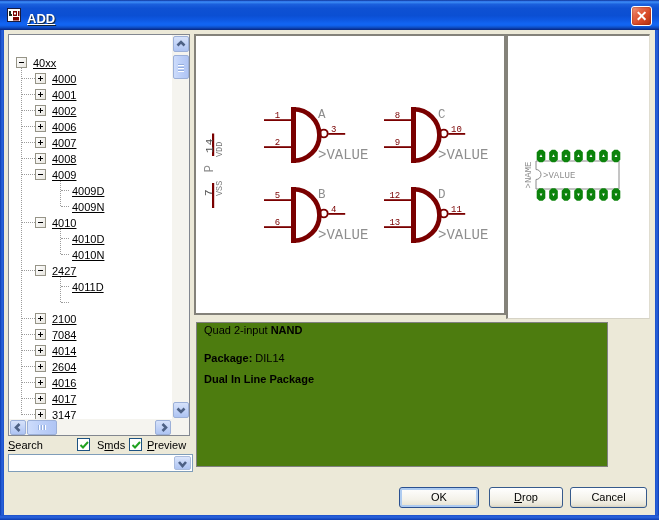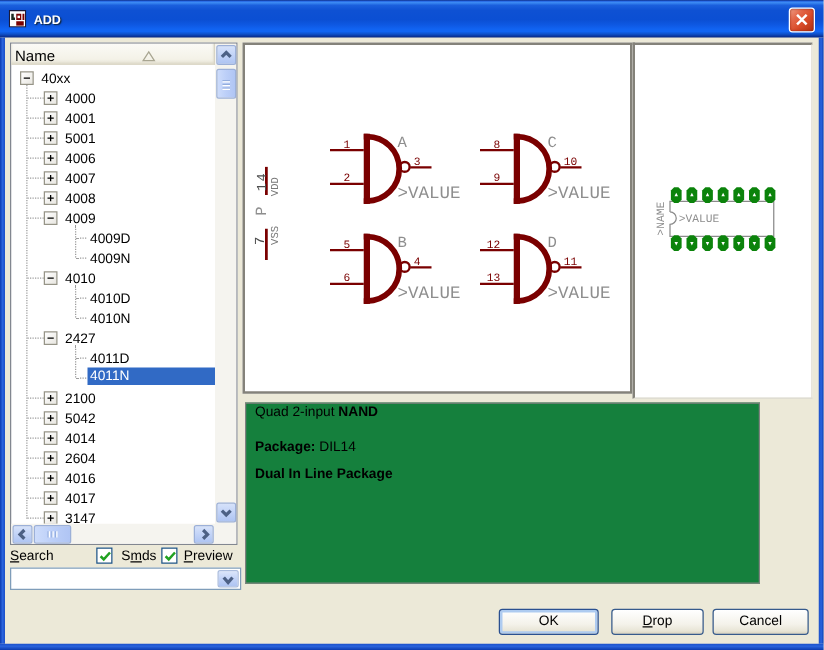--- a/index.html
+++ b/index.html
@@ -5,34 +5,34 @@
 html,body { width:659px; height:520px; overflow:hidden; }
 body { font-family:"Liberation Sans",sans-serif; position:relative; background:#ece9d8; }
 .abs { position:absolute; }
 
 
 #titlebar { left:0; top:0; width:659px; height:30px;
   background:linear-gradient(180deg,#0d2e8c 0%,#2c70e8 4%,#3c8cf4 7%,#1b60dd 14%,#0e51d3 28%,#0b4fd3 52%,#0e58e2 66%,#1164f2 78%,#1164f2 84%,#0e50c8 91%,#0a37a2 96%,#07277e 100%); }
 #borL { left:0; top:30px; width:4px; height:485px; background:linear-gradient(90deg,#0c3bb0 0%,#2a64dd 50%,#1b4fc8 100%); }
 #borR { left:655px; top:30px; width:4px; height:485px; background:linear-gradient(270deg,#0c3bb0 0%,#2a64dd 50%,#1b4fc8 100%); }
 #borB { left:0; top:515px; width:659px; height:5px; background:linear-gradient(0deg,#0c3bb0 0%,#2a64dd 60%,#1b4fc8 100%); }
-#title { left:27px; top:11px; color:#fff; font-size:10px; font-weight:bold; text-shadow:1px 1px 1px #123; }
+#title { left:27px; top:11px; color:#fff; font-size:13px; font-weight:bold; text-shadow:1px 1px 1px #123;text-decoration:underline; }
 #closebtn { left:631px; top:6px; width:21px; height:20px; border:1px solid #fff; border-radius:3px;
   background:linear-gradient(135deg,#f0a088 0%,#e4684a 30%,#d84a28 60%,#b03010 100%); box-shadow:inset 0 0 2px #8a1a00;
   color:#fff; font-size:14px; font-weight:bold; text-align:center; line-height:18px; }
 
 
 #tree { left:8px; top:34px; width:182px; height:402px; background:#fff; border:1px solid #828790; }
 #thead { position:absolute; left:0; top:0; width:163px; height:17px;
   background:linear-gradient(180deg,#fbfaf6 0%,#f4f2e8 70%,#eceadb 100%);
   border-right:1px solid #d8d4c4; box-shadow:inset 0 -2px 2px #dcd8c8;
   font-size:12px; color:#000; padding:3px 0 0 3px; }
 #sorttri { position:absolute; left:104px; top:4px; width:12px; height:10px; }
 #titems { position:absolute; left:0; top:0; width:163px; height:384px; overflow:hidden; }
-.trow { position:absolute; font-size:11px; color:#000; white-space:nowrap; }
+.trow { position:absolute; font-size:11px; color:#000; white-space:nowrap;text-decoration:underline; }
 .trow.sel { background:#316ac5; color:#fff; padding:1px 3px 1px 2px; }
 .dot-v { position:absolute; width:1px; border-left:1px dotted #9c9c9c; }
 .dot-h { position:absolute; height:1px; border-top:1px dotted #9c9c9c; }
 .pmbox { position:absolute; width:11px; height:11px; background:linear-gradient(135deg,#fff 0%,#e8e6e0 100%); border:1px solid #969487; }
 .pm-h { position:absolute; left:2px; top:4px; width:5px; height:1px; background:#000; }
 .pm-v { position:absolute; left:4px; top:2px; width:1px; height:5px; background:#000; }
 
 
 .sb-track-v { position:absolute; background:#f5f4ef; }
 .sb-btn { position:absolute; border:1px solid #9cb0d8; border-radius:2px;
@@ -47,21 +47,21 @@
 #smds-label { left:97px; top:439px; font-size:11px; }
 #preview-label { left:147px; top:439px; font-size:11px; }
 #combo { left:8px; top:454px; width:185px; height:18px; background:#fff; border:1px solid #7f9db9; }
 #combo-btn { position:absolute; right:1px; top:1px; width:17px; height:14px; border:1px solid #aabcdd; border-radius:2px;
   background:linear-gradient(180deg,#dce6fa 0%,#c2d3f7 50%,#aec4f2 100%); }
 
 
 #schpanel { left:194px; top:34px; width:312px; height:281px; background:#fff; border:2px solid #84827a; }
 #pkgpanel { left:506px; top:34px; width:144px; height:285px; background:#fff;
   border-left:2px solid #84827a; border-top:2px solid #84827a; border-right:1px solid #e0ddd0; border-bottom:1px solid #d6d3c6; }
-#descpanel { left:196px; top:322px; width:412px; height:145px; background:#15803d; border:1px solid #808080; font-size:11px; }
+#descpanel { left:196px; top:322px; width:412px; height:145px; background:#4d7c0f; border:1px solid #808080; font-size:11px; }
 #descpanel .l1 { position:absolute; left:7px; top:1px; }
 #descpanel .l2 { position:absolute; left:7px; top:29px; }
 #descpanel .l3 { position:absolute; left:7px; top:50px; }
 
 .pnum { font-family:"Liberation Mono",monospace; font-size:9px; fill:#7a0000; }
 .glet { font-family:"Liberation Mono",monospace; font-size:12.5px; fill:#8e8e8e; }
 .gval { font-family:"Liberation Mono",monospace; font-size:14px; fill:#8e8e8e; }
 .ppnum { font-family:"Liberation Mono",monospace; font-size:11px; letter-spacing:1.2px; fill:#4d4d4d; }
 .ppname { font-family:"Liberation Mono",monospace; font-size:8.5px; fill:#787878; }
 .pglet { font-family:"Liberation Mono",monospace; font-size:12.5px; fill:#8e8e8e; }
@@ -132,21 +132,21 @@
 <div class="trow" style="left:43px;top:38px">4000</div>
 <div class="pmbox" style="left:26px;top:54px">
         <div class="pm-h"></div>
         <div class="pm-v"></div>
       </div>
 <div class="trow" style="left:43px;top:54px">4001</div>
 <div class="pmbox" style="left:26px;top:70px">
         <div class="pm-h"></div>
         <div class="pm-v"></div>
       </div>
-<div class="trow" style="left:43px;top:70px">5001</div>
+<div class="trow" style="left:43px;top:70px">4002</div>
 <div class="pmbox" style="left:26px;top:86px">
         <div class="pm-h"></div>
         <div class="pm-v"></div>
       </div>
 <div class="trow" style="left:43px;top:86px">4006</div>
 <div class="pmbox" style="left:26px;top:102px">
         <div class="pm-h"></div>
         <div class="pm-v"></div>
       </div>
 <div class="trow" style="left:43px;top:102px">4007</div>
@@ -165,31 +165,30 @@
         <div class="pm-h"></div>
       </div>
 <div class="trow" style="left:43px;top:182px">4010</div>
 <div class="trow" style="left:63px;top:198px">4010D</div>
 <div class="trow" style="left:63px;top:214px">4010N</div>
 <div class="pmbox" style="left:26px;top:230px">
         <div class="pm-h"></div>
       </div>
 <div class="trow" style="left:43px;top:230px">2427</div>
 <div class="trow" style="left:63px;top:246px">4011D</div>
-<div class="trow sel" style="left:61px;top:259px;width:102px">4011N</div>
 <div class="pmbox" style="left:26px;top:278px">
         <div class="pm-h"></div>
         <div class="pm-v"></div>
       </div>
 <div class="trow" style="left:43px;top:278px">2100</div>
 <div class="pmbox" style="left:26px;top:294px">
         <div class="pm-h"></div>
         <div class="pm-v"></div>
       </div>
-<div class="trow" style="left:43px;top:294px">5042</div>
+<div class="trow" style="left:43px;top:294px">7084</div>
 <div class="pmbox" style="left:26px;top:310px">
         <div class="pm-h"></div>
         <div class="pm-v"></div>
       </div>
 <div class="trow" style="left:43px;top:310px">4014</div>
 <div class="pmbox" style="left:26px;top:326px">
         <div class="pm-h"></div>
         <div class="pm-v"></div>
       </div>
 <div class="trow" style="left:43px;top:326px">2604</div>
@@ -202,23 +201,20 @@
         <div class="pm-h"></div>
         <div class="pm-v"></div>
       </div>
 <div class="trow" style="left:43px;top:358px">4017</div>
 <div class="pmbox" style="left:26px;top:374px">
         <div class="pm-h"></div>
         <div class="pm-v"></div>
       </div>
 <div class="trow" style="left:43px;top:374px">3147</div>
   </div>
-  <div id="thead">Name<div id="sorttri"><svg width="12" height="10">
-          <path d="M6 1.5 L10.5 8.5 L1.5 8.5 Z" fill="none" stroke="#a8a591" stroke-width="1"></path>
-        </svg></div></div>
 
   <div class="sb-track-v" style="left:163px;top:0;width:17px;height:400px"></div>
   <div class="sb-btn" style="left:164px;top:1px;width:16px;height:16px">
       <svg width="14" height="14" style="position:absolute;left:0;top:0">
         <path d="M3.5 8.5 L7 5 L10.5 8.5" fill="none" stroke="#4d6185" stroke-width="2.6"></path>
       </svg>
     </div>
   <div class="sb-btn" style="left:164px;top:367px;width:16px;height:16px">
       <svg width="14" height="14" style="position:absolute;left:0;top:0">
         <path d="M3.5 5.5 L7 9 L10.5 5.5" fill="none" stroke="#4d6185" stroke-width="2.6"></path>

